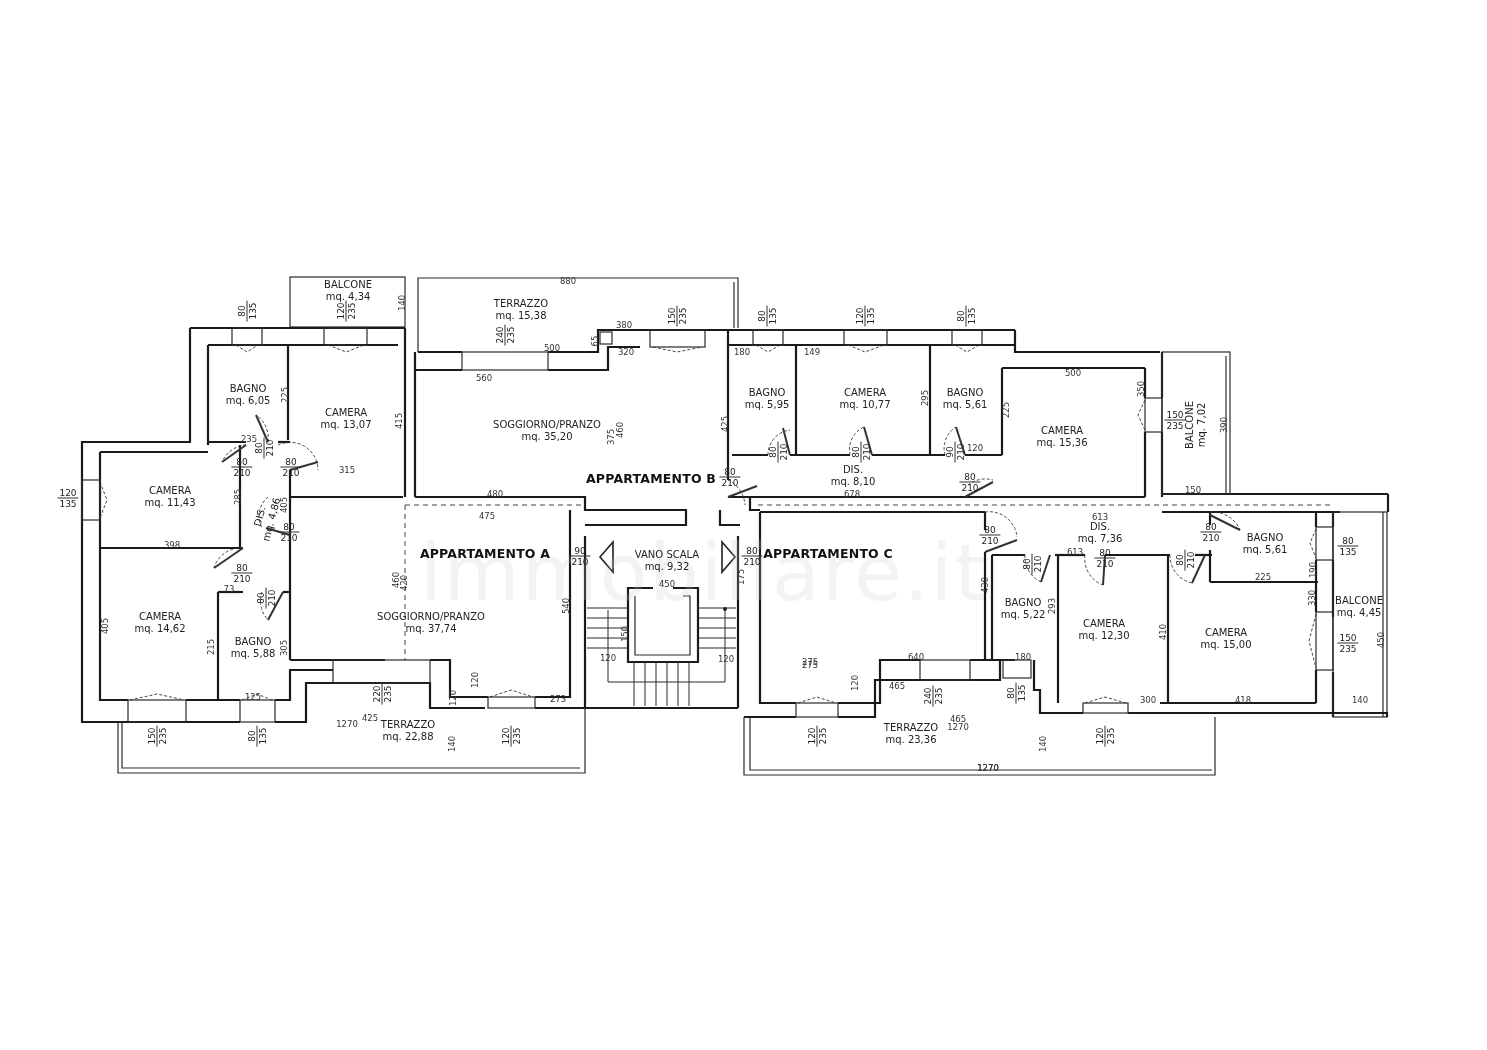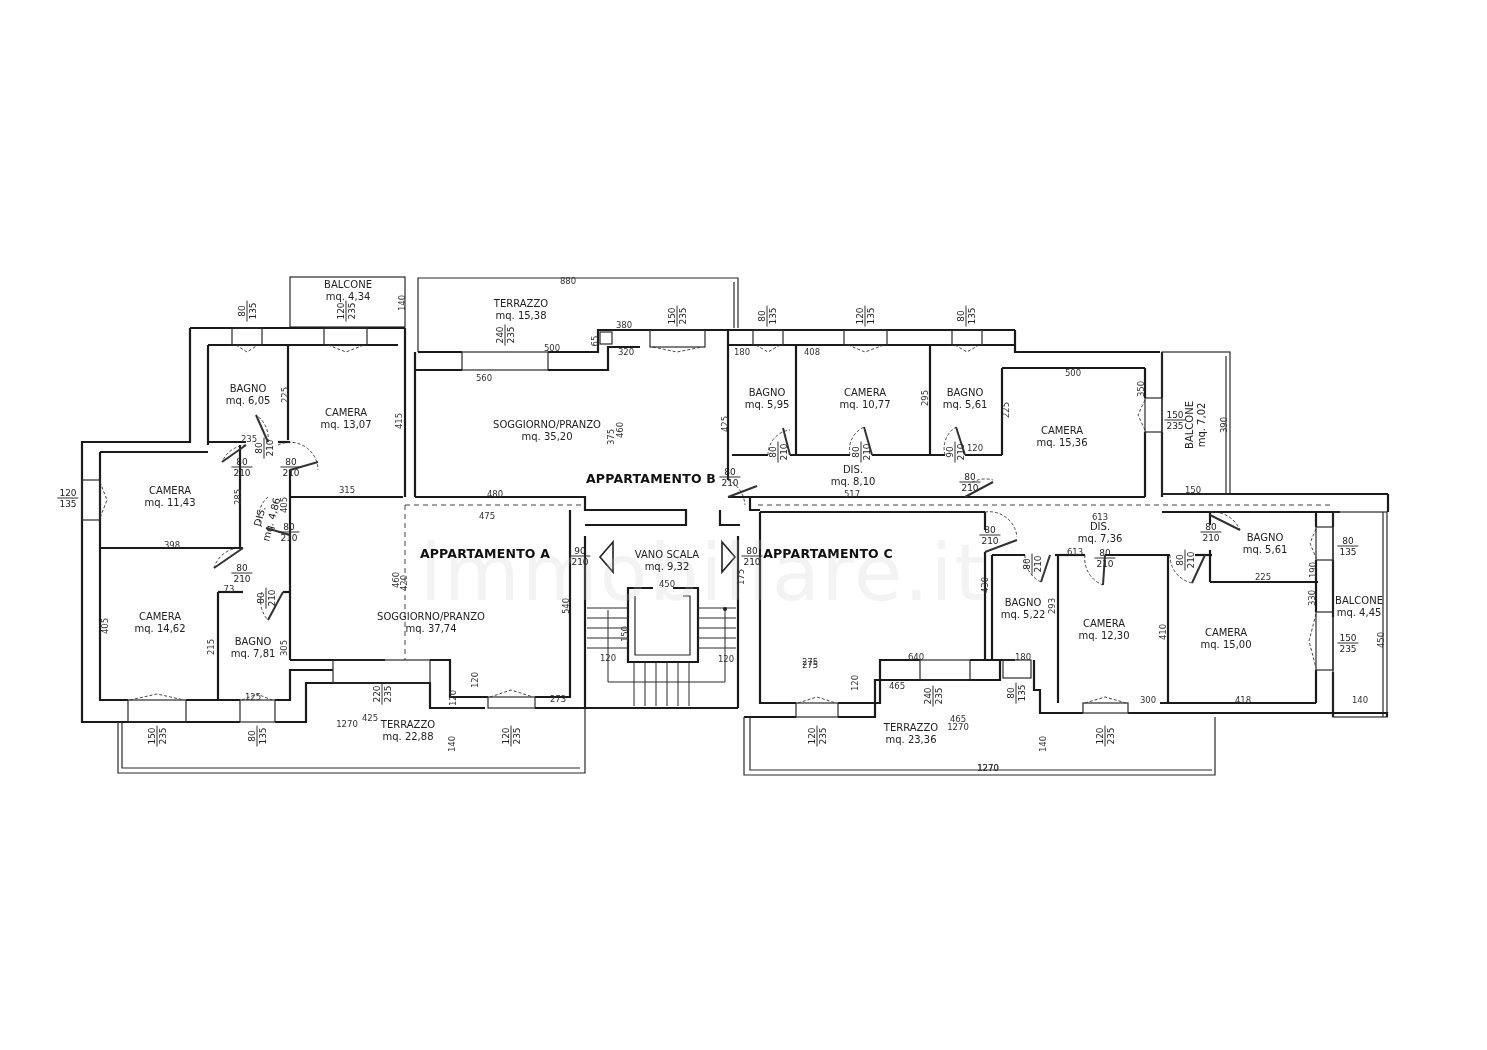--- a/index.html
+++ b/index.html
@@ -253,21 +253,21 @@
 <div class="lbl" style="left:547px;top:431px"><span>SOGGIORNO/PRANZO</span><span class="area">mq. 35,20</span></div>
 <div class="lbl" style="left:767px;top:399px"><span>BAGNO</span><span class="area">mq. 5,95</span></div>
 <div class="lbl" style="left:865px;top:399px"><span>CAMERA</span><span class="area">mq. 10,77</span></div>
 <div class="lbl" style="left:965px;top:399px"><span>BAGNO</span><span class="area">mq. 5,61</span></div>
 <div class="lbl" style="left:1062px;top:437px"><span>CAMERA</span><span class="area">mq. 15,36</span></div>
 <div class="lbl" style="left:1196px;top:425px;transform:translate(-50%,-50%) rotate(-90deg)"><span>BALCONE</span><span class="area">mq. 7,02</span></div>
 <div class="lbl" style="left:853px;top:476px"><span>DIS.</span><span class="area">mq. 8,10</span></div>
 <div class="lbl" style="left:170px;top:497px"><span>CAMERA</span><span class="area">mq. 11,43</span></div>
 <div class="lbl" style="left:266px;top:518px;transform:translate(-50%,-50%) rotate(-75deg)"><span>DIS.</span><span class="area">mq. 4,86</span></div>
 <div class="lbl" style="left:160px;top:623px"><span>CAMERA</span><span class="area">mq. 14,62</span></div>
-<div class="lbl" style="left:253px;top:648px"><span>BAGNO</span><span class="area">mq. 7,81</span></div>
+<div class="lbl" style="left:253px;top:648px"><span>BAGNO</span><span class="area">mq. 5,88</span></div>
 <div class="lbl" style="left:431px;top:623px"><span>SOGGIORNO/PRANZO</span><span class="area">mq. 37,74</span></div>
 <div class="lbl" style="left:408px;top:731px"><span>TERRAZZO</span><span class="area">mq. 22,88</span></div>
 <div class="lbl" style="left:667px;top:561px"><span>VANO SCALA</span><span class="area">mq. 9,32</span></div>
 <div class="lbl" style="left:1100px;top:533px"><span>DIS.</span><span class="area">mq. 7,36</span></div>
 <div class="lbl" style="left:1265px;top:544px"><span>BAGNO</span><span class="area">mq. 5,61</span></div>
 <div class="lbl" style="left:1023px;top:609px"><span>BAGNO</span><span class="area">mq. 5,22</span></div>
 <div class="lbl" style="left:1104px;top:630px"><span>CAMERA</span><span class="area">mq. 12,30</span></div>
 <div class="lbl" style="left:1226px;top:639px"><span>CAMERA</span><span class="area">mq. 15,00</span></div>
 <div class="lbl" style="left:1359px;top:607px"><span>BALCONE</span><span class="area">mq. 4,45</span></div>
 <div class="lbl" style="left:911px;top:734px"><span>TERRAZZO</span><span class="area">mq. 23,36</span></div>
@@ -422,39 +422,39 @@
   </div>
 
 <div class="dim" style="left:568px;top:281px">880</div>
 <div class="dim v" style="left:402px;top:303px">140</div>
 <div class="dim" style="left:624px;top:325px">380</div>
 <div class="dim" style="left:626px;top:352px">320</div>
 <div class="dim v" style="left:595px;top:341px">65</div>
 <div class="dim" style="left:552px;top:348px">500</div>
 <div class="dim" style="left:484px;top:378px">560</div>
 <div class="dim" style="left:742px;top:352px">180</div>
-<div class="dim" style="left:812px;top:352px">408</div>
+<div class="dim" style="left:812px;top:352px">149</div>
 <div class="dim" style="left:1073px;top:373px">500</div>
 <div class="dim v" style="left:1141px;top:389px">350</div>
 <div class="dim v" style="left:1224px;top:425px">390</div>
 <div class="dim" style="left:1193px;top:490px">150</div>
 <div class="dim v" style="left:285px;top:395px">225</div>
 <div class="dim v" style="left:399px;top:421px">415</div>
 <div class="dim v" style="left:925px;top:398px">295</div>
 <div class="dim v" style="left:1006px;top:410px">225</div>
 <div class="dim v" style="left:620px;top:430px">460</div>
 <div class="dim v" style="left:611px;top:437px">375</div>
 <div class="dim v" style="left:725px;top:424px">425</div>
 <div class="dim" style="left:249px;top:439px">235</div>
 <div class="dim" style="left:975px;top:448px">120</div>
 <div class="dim v" style="left:238px;top:497px">285</div>
-<div class="dim" style="left:347px;top:490px">315</div>
+<div class="dim" style="left:347px;top:470px">315</div>
 <div class="dim" style="left:172px;top:545px">398</div>
 <div class="dim" style="left:495px;top:494px">480</div>
-<div class="dim" style="left:852px;top:494px">517</div>
+<div class="dim" style="left:852px;top:494px">678</div>
 <div class="dim" style="left:487px;top:516px">475</div>
 <div class="dim" style="left:1100px;top:517px">613</div>
 <div class="dim" style="left:1075px;top:552px">613</div>
 <div class="dim v" style="left:284px;top:505px">405</div>
 <div class="dim v" style="left:396px;top:580px">460</div>
 <div class="dim v" style="left:404px;top:583px">420</div>
 <div class="dim v" style="left:566px;top:606px">540</div>
 <div class="dim v" style="left:741px;top:577px">175</div>
 <div class="dim" style="left:667px;top:584px">450</div>
 <div class="dim" style="left:608px;top:658px">120</div>

